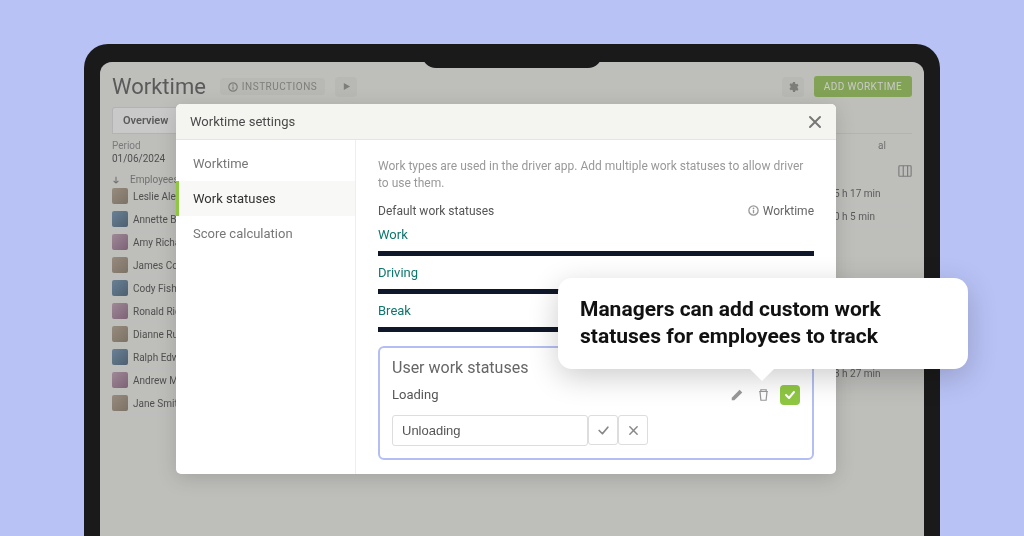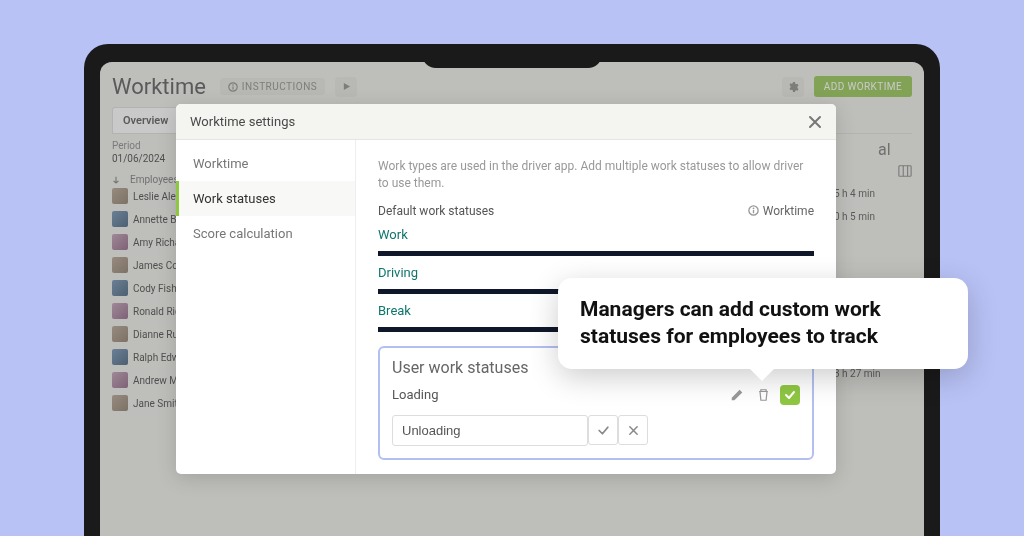--- a/index.html
+++ b/index.html
@@ -352,29 +352,29 @@
               <span class="avatar c"></span>
               <span>Andrew Mil</span>
             </div>
           <div class="emp-row">
               <span class="avatar"></span>
               <span>Jane Smith</span>
             </div>
         </div>
 
         <div class="right-col">
-          <div class="right-head" style="font-size:16px;color:#777;margin-left:44px;">al</div>
+          <div class="right-head" style="font-size:10px;color:#777;margin-left:44px;">al</div>
           <div class="right-icon">
             <svg width="14" height="14" viewBox="0 0 16 16">
                 <rect x="1" y="2" width="14" height="12" rx="1" fill="none" stroke="#888" stroke-width="1.3"></rect>
                 <line x1="6" y1="2" x2="6" y2="14" stroke="#888" stroke-width="1.3"></line>
                 <line x1="11" y1="2" x2="11" y2="14" stroke="#888" stroke-width="1.3"></line>
               </svg>
           </div>
-          <div class="time-cell">5 h 4 min</div>
+          <div class="time-cell">5 h 17 min</div>
           <div class="time-cell">0 h 5 min</div>
           <div class="time-cell"></div>
           <div class="time-cell"></div>
           <div class="time-cell"></div>
           <div class="time-cell">2 h 7 min</div>
           <div class="time-cell">1 h 12 min</div>
           <div class="time-cell">7 h 39 min</div>
           <div class="time-cell">3 h 27 min</div>
         </div>
       </div>

